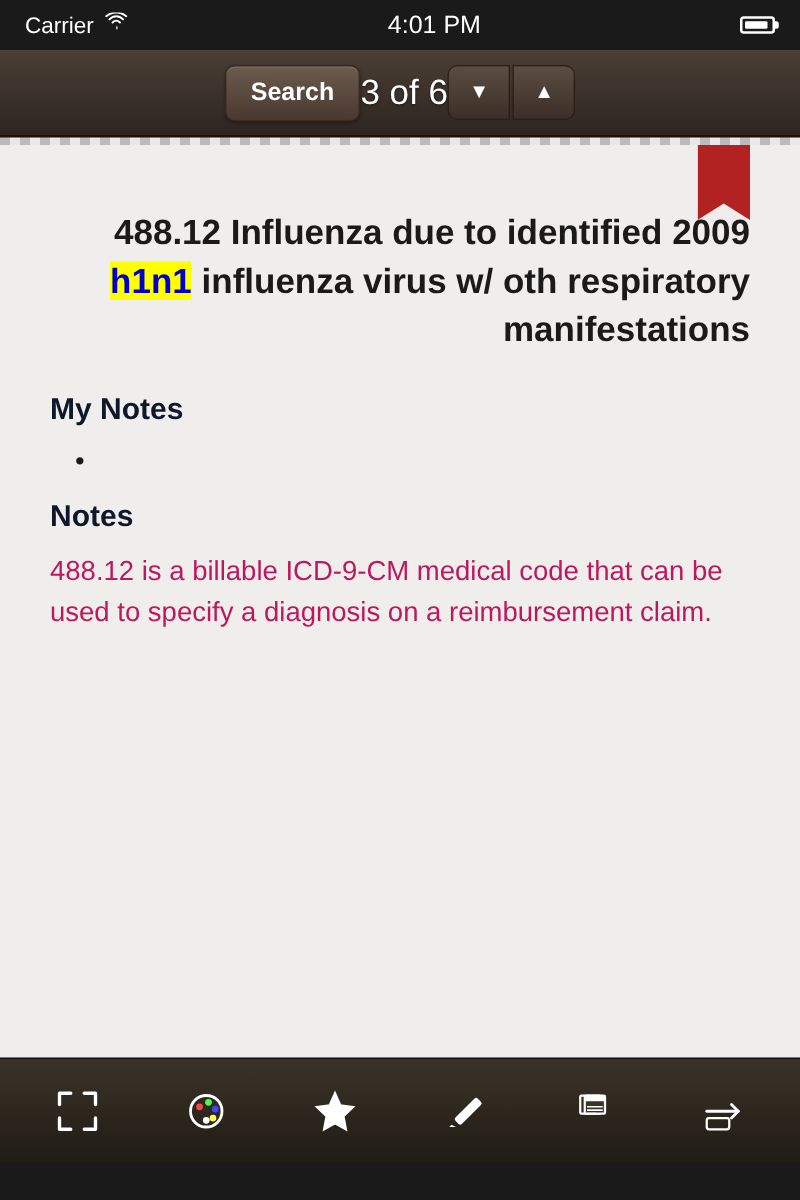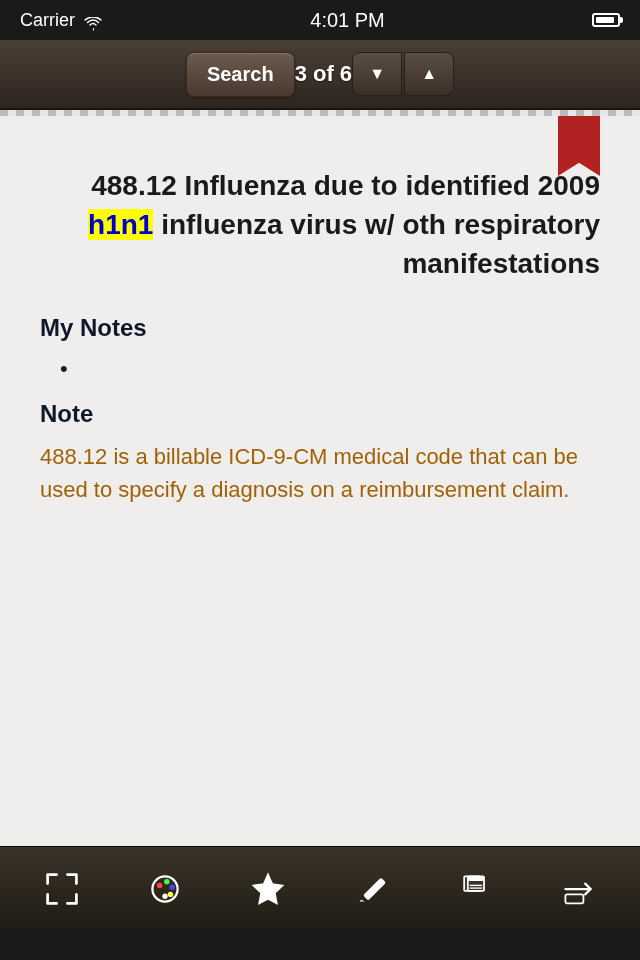--- a/index.html
+++ b/index.html
@@ -21,21 +21,21 @@
       display: flex;
       align-items: center;
       justify-content: space-between;
       padding: 0 20px;
       color: white;
       font-size: 18px;
       font-weight: 500;
     }
     .status-bar .carrier {
       display: flex;
-      align-items: flex-end;
+      align-items: flex-start;
       gap: 8px;
     }
     .status-bar .time {
       font-size: 20px;
       font-weight: 400;
     }
     .status-bar .right-icons {
       display: flex;
       align-items: center;
       gap: 6px;
@@ -99,22 +99,22 @@
       color: white;
       font-size: 20px;
       font-weight: 600;
       padding: 10px 20px;
       cursor: pointer;
       box-shadow: inset 0 1px rgba(255,255,255,0.15), 0 1px 3px rgba(0,0,0,0.4);
     }
 
     .nav-title {
       color: white;
-      font-size: 22px;
-      font-weight: 700;
+      font-size: 28px;
+      font-weight: 400;
       text-shadow: 0 1px 2px rgba(0,0,0,0.5);
     }
 
     .nav-arrows {
       display: flex;
       gap: 2px;
     }
 
     .arrow-btn {
       background: linear-gradient(180deg, #5a4e44 0%, #3a2e26 100%);
@@ -205,21 +205,21 @@
       align-items: flex-start;
       gap: 10px;
     }
     .bullet-dot {
       font-size: 22px;
       line-height: 1.4;
     }
 
     .note-text {
       font-size: 22px;
-      color: #a16207;
+      color: #be185d;
       line-height: 1.5;
     }
 
     
     .toolbar {
       width: 640px;
       height: 84px;
       background: linear-gradient(180deg, #3a3328 0%, #201c14 100%);
       border-top: 1px solid #0a0806;
       display: flex;
@@ -283,21 +283,21 @@
 
   <div class="main-title">
     <span>488.12 Influenza due to identified 2009 </span><span class="highlight-text">h1n1</span><span> influenza virus w/ oth respiratory manifestations</span>
   </div>
 
   <div class="section-title">My Notes</div>
   <div class="bullet-item">
     <span class="bullet-dot">•</span>
   </div>
 
-  <div class="section-title">Note</div>
+  <div class="section-title">Notes</div>
   <p class="note-text">488.12 is a billable ICD-9-CM medical code that can be used to specify a diagnosis on a reimbursement claim.</p>
 </div>
 
 <div class="toolbar">
 
   <div class="toolbar-btn">
     <svg class="icon-svg" viewBox="0 0 40 40">
       <polyline points="4,14 4,4 14,4" stroke="white" stroke-width="3" fill="none" stroke-linecap="round" stroke-linejoin="round"></polyline>
       <polyline points="26,4 36,4 36,14" stroke="white" stroke-width="3" fill="none" stroke-linecap="round" stroke-linejoin="round"></polyline>
       <polyline points="36,26 36,36 26,36" stroke="white" stroke-width="3" fill="none" stroke-linecap="round" stroke-linejoin="round"></polyline>

